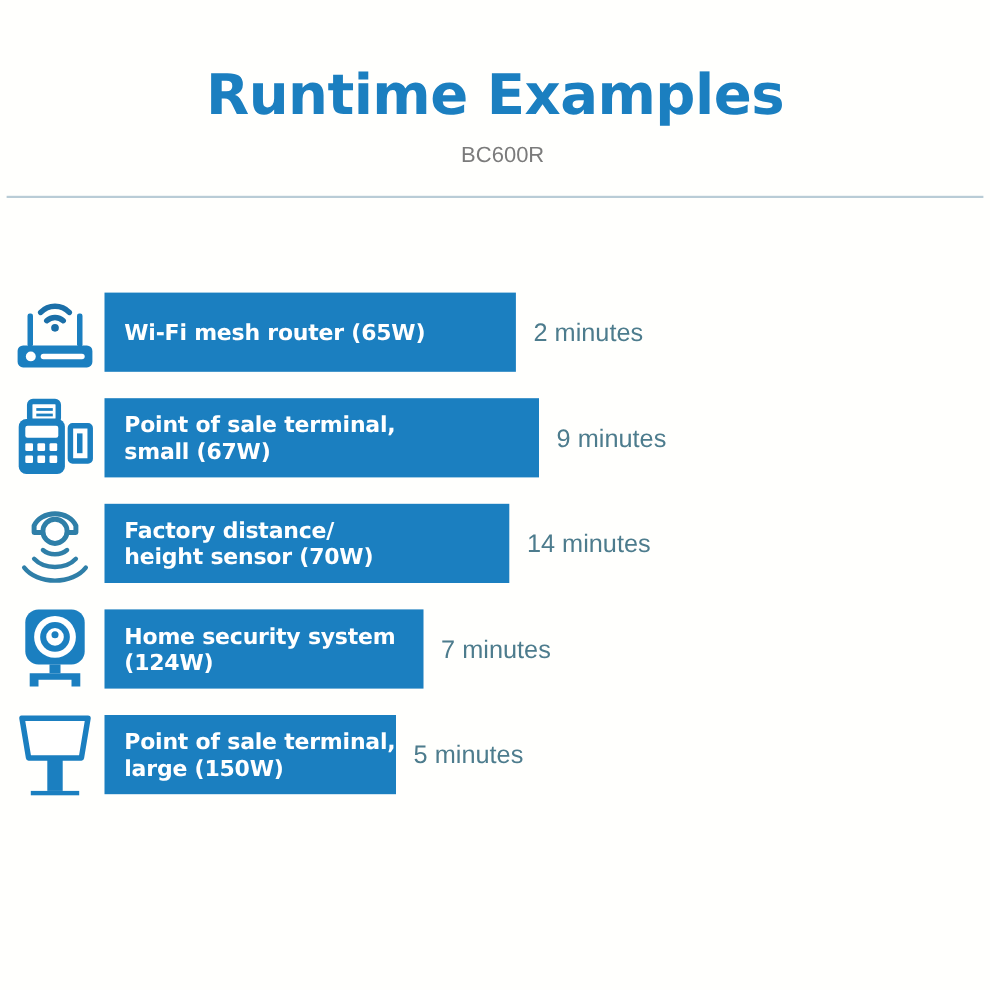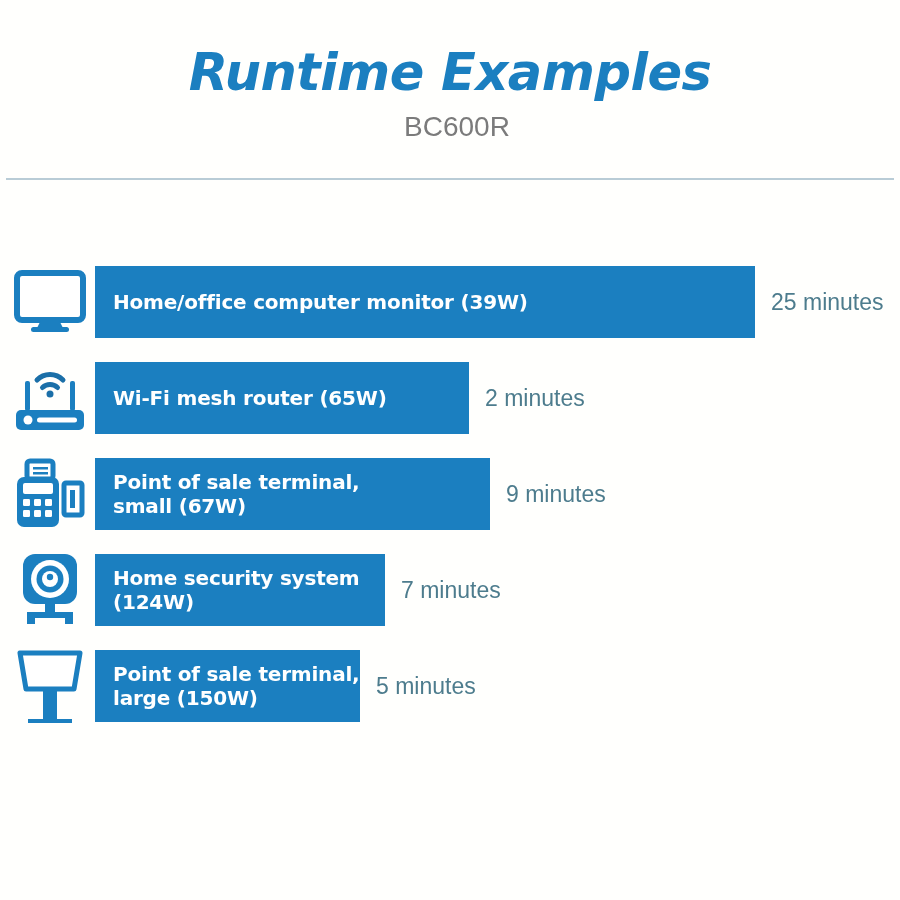--- a/index.html
+++ b/index.html
@@ -26,26 +26,25 @@
   .header {
     padding-top: 46px;
     text-align: center;
   }
   .title {
     font-size: 51px;
     font-weight: bold;
     color: #1b7fc0;
     letter-spacing: -0.5px;
     line-height: 1.05;
-    margin: 0;
+    margin: 15px;
     font-family: "DejaVu Sans", sans-serif;
-    font-style: italic;
   }
   .subtitle {
-    font-size: 28px;
+    font-size: 20px;
     color: #7b7b7b;
     margin: 12px 0 0 14px;
     font-weight: normal;
     line-height: 1.1;
     font-family: "Liberation Sans", sans-serif;
   }
   .divider {
     position: absolute;
     left: 6px;
     top: 178px;
@@ -115,33 +114,20 @@
 
   <div class="header">
     <h1 class="title">Runtime Examples</h1>
     <p class="subtitle">BC600R</p>
   </div>
 
   <div class="divider"></div>
 
   <div class="chart">
 
-    <div class="row">
-      <div class="icon-cell">
-        <svg width="74" height="64" viewBox="0 0 74 64" fill="none">
-          <rect x="4" y="3" width="66" height="47" rx="5" ry="5" stroke="#1b7fc0" stroke-width="6" fill="#ffffff"></rect>
-          <path d="M28 50 L24 58 L50 58 L46 50 Z" fill="#1b7fc0"></path>
-          <rect x="18" y="57" width="38" height="5" rx="2.5" fill="#1b7fc0"></rect>
-        </svg>
-      </div>
-      <div class="bar" style="width:660px">
-        <span class="bar-label">Home/office computer monitor (39W)</span>
-      </div>
-      <span class="runtime">25 minutes</span>
-    </div>
 
     <div class="row">
       <div class="icon-cell">
         <svg width="74" height="70" viewBox="0 0 74 70" fill="none">
           <rect x="12" y="18" width="5" height="30" rx="2" fill="#1b7fc0"></rect>
           <rect x="57" y="18" width="5" height="30" rx="2" fill="#1b7fc0"></rect>
           <path d="M24 17 A18 18 0 0 1 50 17" stroke="#1b6fa8" stroke-width="5" fill="none" stroke-linecap="round"></path>
           <path d="M29.5 24.5 A11 11 0 0 1 44.5 24.5" stroke="#1b6fa8" stroke-width="5" fill="none" stroke-linecap="round"></path>
           <circle cx="37" cy="31" r="3.5" fill="#1b6fa8"></circle>
           <rect x="3" y="47" width="68" height="20" rx="5" fill="#1b7fc0"></rect>
@@ -175,20 +161,36 @@
           <rect x="57" y="33" width="5" height="18" fill="#1b7fc0"></rect>
         </svg>
       </div>
       <div class="bar" style="width:395px">
         <span class="bar-label">Point of sale terminal,
 small (67W)</span>
       </div>
       <span class="runtime">9 minutes</span>
     </div>
 
+    <div class="row">
+      <div class="icon-cell">
+        <svg width="78" height="76" viewBox="0 0 78 76" fill="none">
+          <path d="M20 22 A20 16 0 0 1 58 22 L58 28 L20 28 Z" stroke="#2f7fa8" stroke-width="4.5" fill="#fff" stroke-linejoin="round"></path>
+          <circle cx="39" cy="27" r="11" stroke="#2f7fa8" stroke-width="4.5" fill="#ffffff"></circle>
+          <path d="M28 44 A14 10 0 0 0 50 44" stroke="#2f7fa8" stroke-width="4" fill="none" stroke-linecap="round"></path>
+          <path d="M20 52 A23 17 0 0 0 58 52" stroke="#2f7fa8" stroke-width="4" fill="none" stroke-linecap="round"></path>
+          <path d="M11 60 A32 23 0 0 0 67 60" stroke="#2f7fa8" stroke-width="4" fill="none" stroke-linecap="round"></path>
+        </svg>
+      </div>
+      <div class="bar" style="width:368px">
+        <span class="bar-label">Factory distance/
+height sensor (70W)</span>
+      </div>
+      <span class="runtime">14 minutes</span>
+    </div>
 
     <div class="row">
       <div class="icon-cell">
         <svg width="74" height="80" viewBox="0 0 74 80" fill="none">
           <rect x="10" y="4" width="54" height="50" rx="12" fill="#1b7fc0"></rect>
           <circle cx="37" cy="29" r="19" fill="#ffffff"></circle>
           <circle cx="37" cy="29" r="13.5" fill="#1b7fc0"></circle>
           <circle cx="37" cy="29" r="8" fill="#ffffff"></circle>
           <circle cx="37" cy="27" r="3.2" fill="#1b7fc0"></circle>
           <rect x="32" y="54" width="10" height="8" fill="#1b7fc0"></rect>

